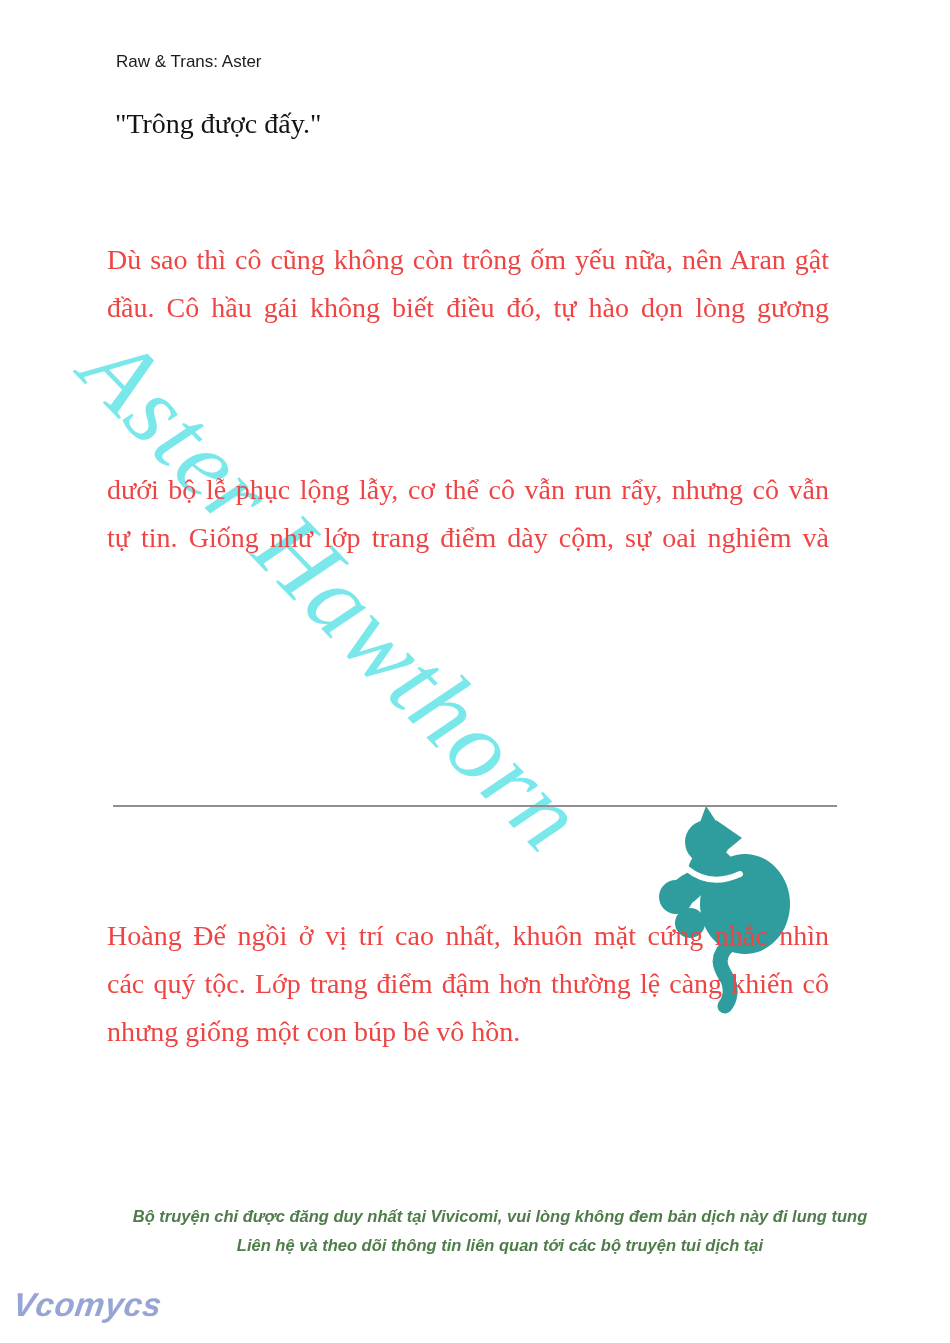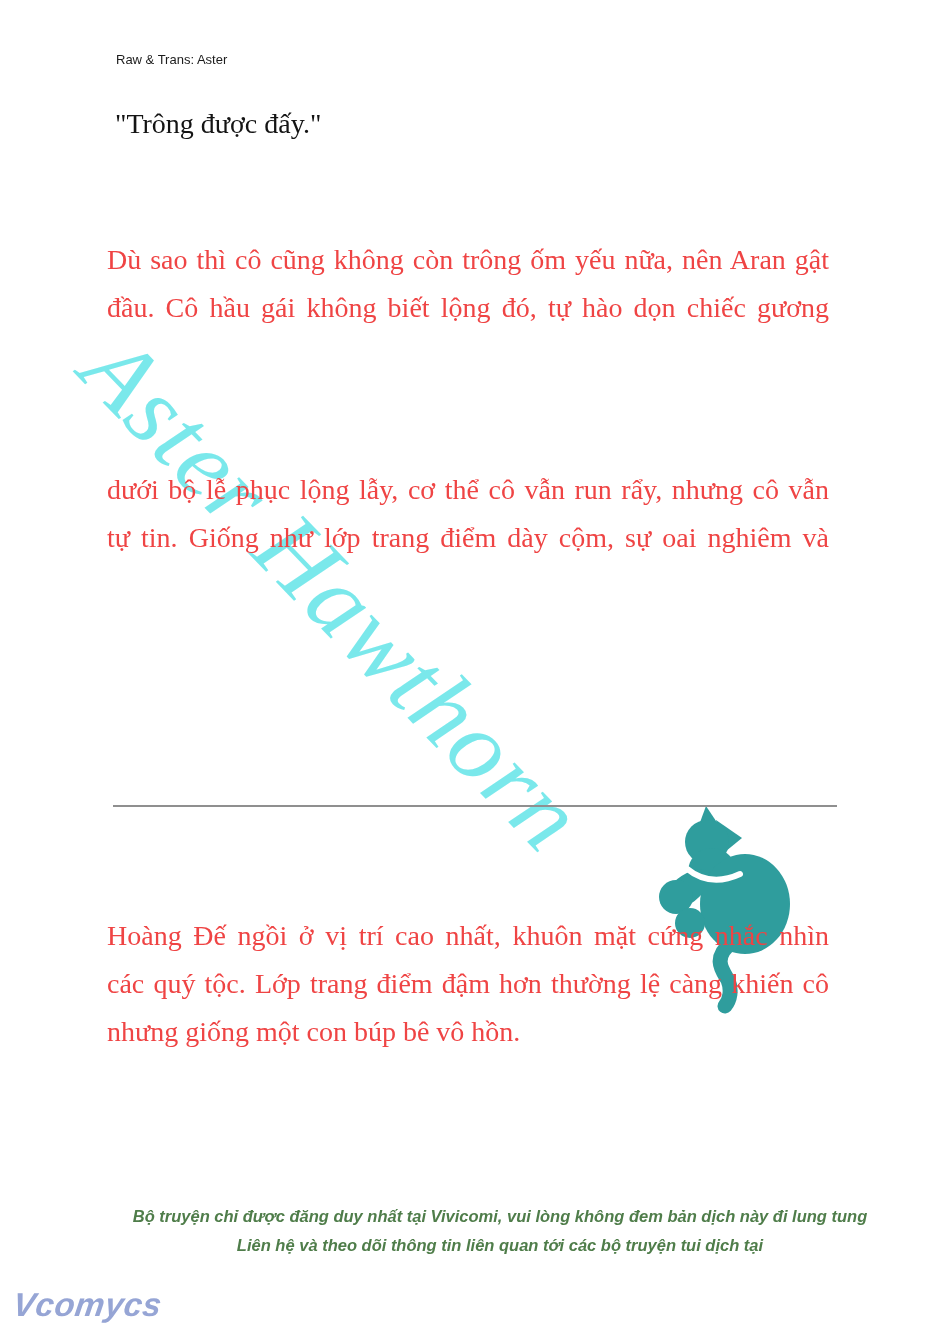--- a/index.html
+++ b/index.html
@@ -22,21 +22,21 @@
     color:#6fe7ea;
     opacity:.92;
     white-space:nowrap;
     z-index:1;
   }
   .cat{position:absolute;left:650px;top:804px;z-index:2;}
   
   .credit{
     position:absolute;left:116px;top:52px;z-index:3;
     font-family:"Liberation Sans","DejaVu Sans",sans-serif;
-    font-size:13px;color:#1c1c1c;
+    font-size:17px;color:#1c1c1c;
   }
   .quote{
     position:absolute;left:115px;top:104px;z-index:3;
     font-size:28px;line-height:40px;color:#141414;
   }
   .para{
     position:absolute;left:107px;width:722px;z-index:3;
     font-size:28px;color:#ef4444;
   }
   .para .line{
@@ -101,21 +101,21 @@
 
     <path d="M36 64 Q60 84 90 70" fill="none" stroke="#ffffff" stroke-width="6" stroke-linecap="round"></path>
   </svg>
 
   <div class="credit">Raw &amp; Trans: Aster</div>
 
   <div class="quote">"Trông được đấy."</div>
 
   <div class="para" id="para-1">
       <div class="line">Dù sao thì cô cũng không còn trông ốm yếu nữa, nên Aran gật</div>
-      <div class="line">đầu. Cô hầu gái không biết lộng đó, tự hào dọn chiếc gương</div>
+      <div class="line">đầu. Cô hầu gái không biết điều đó, tự hào dọn lòng gương</div>
     </div>
 
   <div class="para" id="para-2">
       <div class="line">dưới bộ lễ phục lộng lẫy, cơ thể cô vẫn run rẩy, nhưng cô vẫn</div>
       <div class="line">tự tin. Giống như lớp trang điểm dày cộm, sự oai nghiêm và</div>
     </div>
 
   <div class="divider"></div>
 
   <div class="para" id="para-3">

